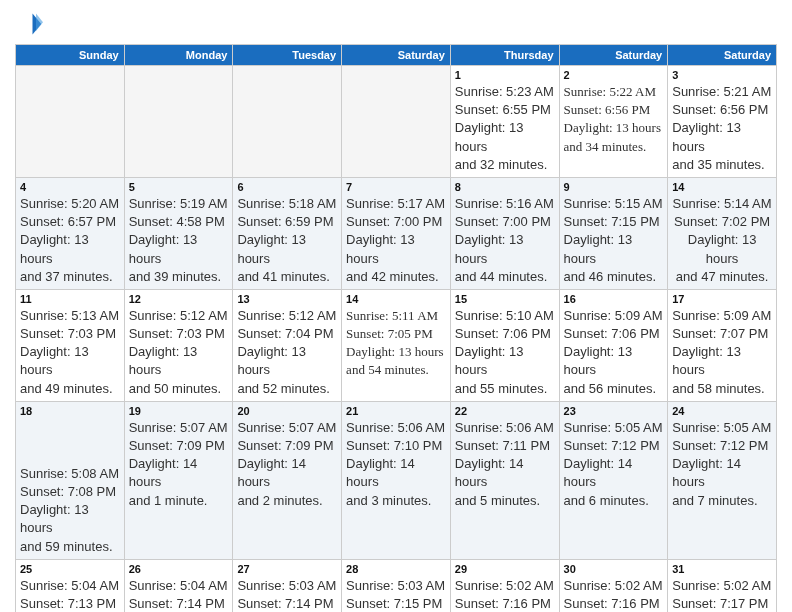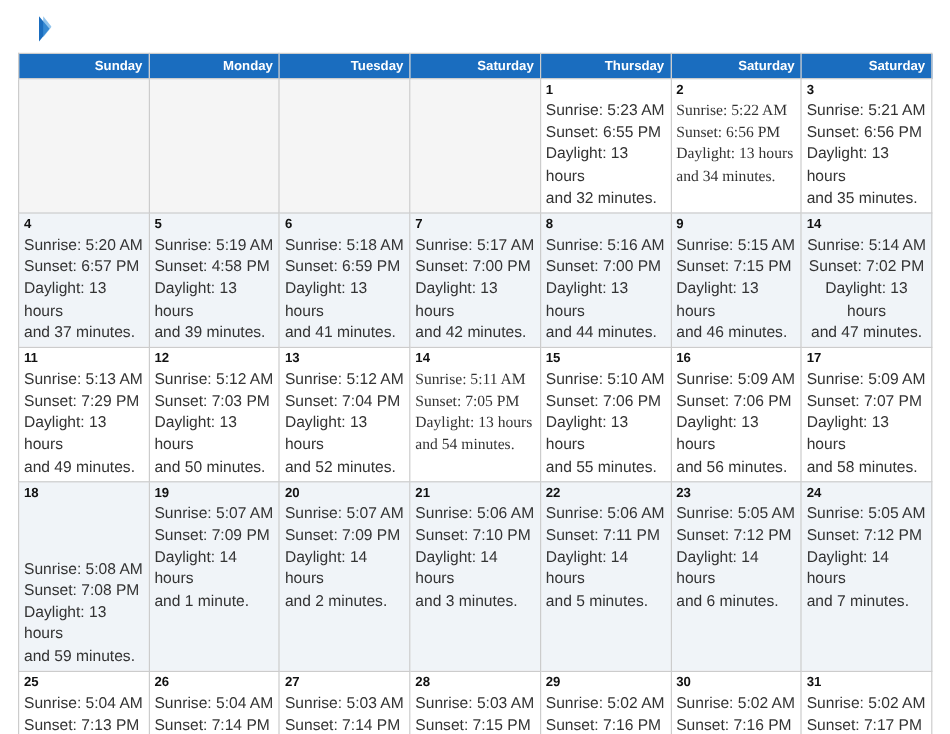--- a/index.html
+++ b/index.html
@@ -208,21 +208,21 @@
             <div class="day-info" style="white-space: pre-line; text-align: center;">Sunrise: 5:14 AM
 Sunset: 7:02 PM
 Daylight: 13 hours
 and 47 minutes.</div>
           </td>
         </tr>
         <tr>
           <td>
             <div class="day-num">11</div>
             <div class="day-info" style="white-space: pre-line;">Sunrise: 5:13 AM
-Sunset: 7:29 PM
+Sunset: 7:03 PM
 Daylight: 13 hours
 and 49 minutes.</div>
           </td>
           <td>
             <div class="day-num">12</div>
             <div class="day-info" style="white-space: pre-line;">Sunrise: 5:12 AM
 Sunset: 7:03 PM
 Daylight: 13 hours
 and 50 minutes.</div>
           </td>

